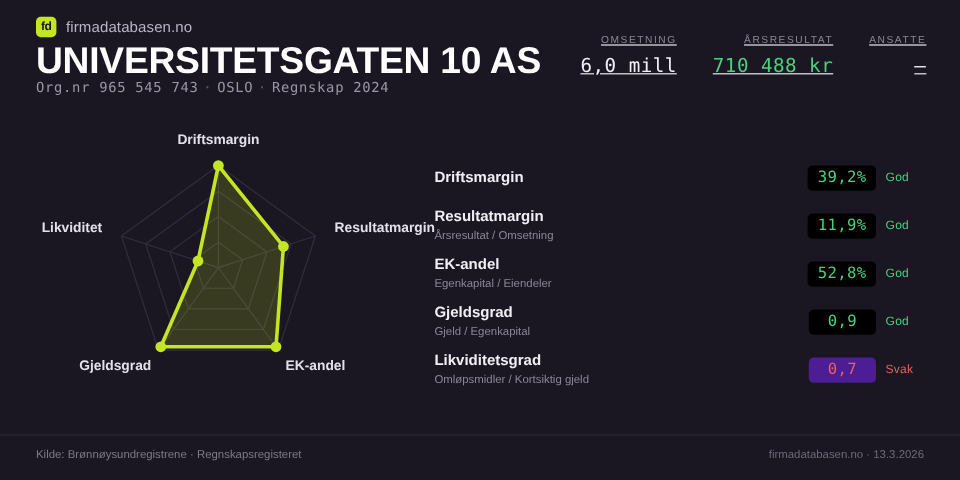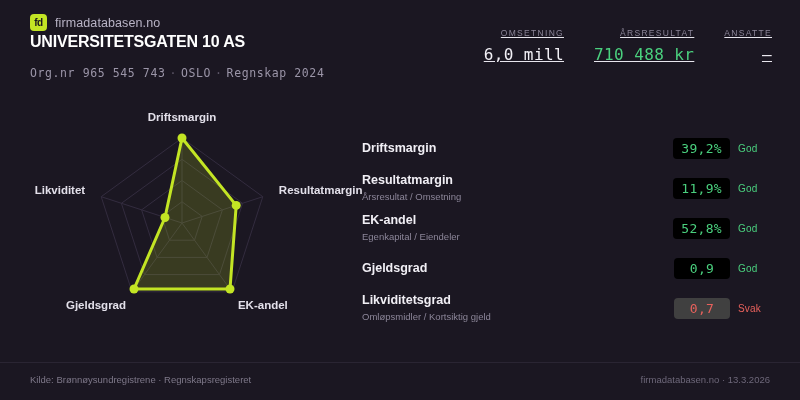--- a/index.html
+++ b/index.html
@@ -20,21 +20,21 @@
     width: 17px; height: 17px; border-radius: 4px;
     background: #c3e524; color: #18151f;
     font-family: "Liberation Sans", sans-serif;
     font-size: 10px; font-weight: bold; line-height: 17px; text-align: center;
     letter-spacing: -0.5px;
   }
   .brand-name { font-size: 12.5px; color: #b9b4c6; letter-spacing: 0.1px; }
 
   .company-title {
     position: absolute; left: 30px; top: 33px;
-    font-size: 16px; font-weight: bold; color: #ffffff;
+    font-size: 31px; font-weight: bold; color: #ffffff;
     letter-spacing: -0.2px; white-space: nowrap;
   }
   .company-meta {
     position: absolute; left: 30px; top: 66px;
     font-family: "DejaVu Sans Mono", monospace;
     font-size: 11.5px; color: #9b95a8; letter-spacing: 0.6px; white-space: nowrap;
   }
   .company-meta .sep { color: #5d5768; padding: 0 4px; }
 
   .kpis { position: absolute; right: 28px; top: 28px; display: flex; gap: 30px; }
@@ -70,21 +70,21 @@
   }
   .metric-formula {
     font-size: 9.5px; color: #8c8699; line-height: 14px; margin-top: 2px;
   }
   .metric-badge {
     font-family: "DejaVu Sans Mono", monospace;
     font-size: 13px; padding: 3px 8px; border-radius: 4px;
     min-width: 56px; text-align: center; letter-spacing: 0.3px;
   }
   .badge-god { background: #000000; color: #4ad07e; }
-  .badge-svak { background: #404040; color: #e8615c; }
+  .badge-svak { background: #4c1d95; color: #e8615c; }
   .metric-rating {
     font-size: 10px; font-weight: normal; width: 44px;
     margin-left: 8px; letter-spacing: 0.2px;
   }
   .rating-god { color: #4ad07e; }
   .rating-svak { color: #e8615c; }
 
   
   .footer-rule {
     position: absolute; left: 0; top: 362px; width: 800px; height: 1px;
@@ -188,20 +188,21 @@
         <div class="metric-name">EK-andel</div>
         <div class="metric-formula">Egenkapital / Eiendeler</div>
       </div>
       <div class="metric-badge badge-god">52,8%</div>
       <div class="metric-rating rating-god">God</div>
     </div>
 
     <div class="metric-row">
       <div class="metric-text">
         <div class="metric-name">Gjeldsgrad</div>
+        <div class="metric-formula">Gjeld / Egenkapital</div>
       </div>
       <div class="metric-badge badge-god">0,9</div>
       <div class="metric-rating rating-god">God</div>
     </div>
 
     <div class="metric-row">
       <div class="metric-text">
         <div class="metric-name">Likviditetsgrad</div>
         <div class="metric-formula">Omløpsmidler / Kortsiktig gjeld</div>
       </div>

